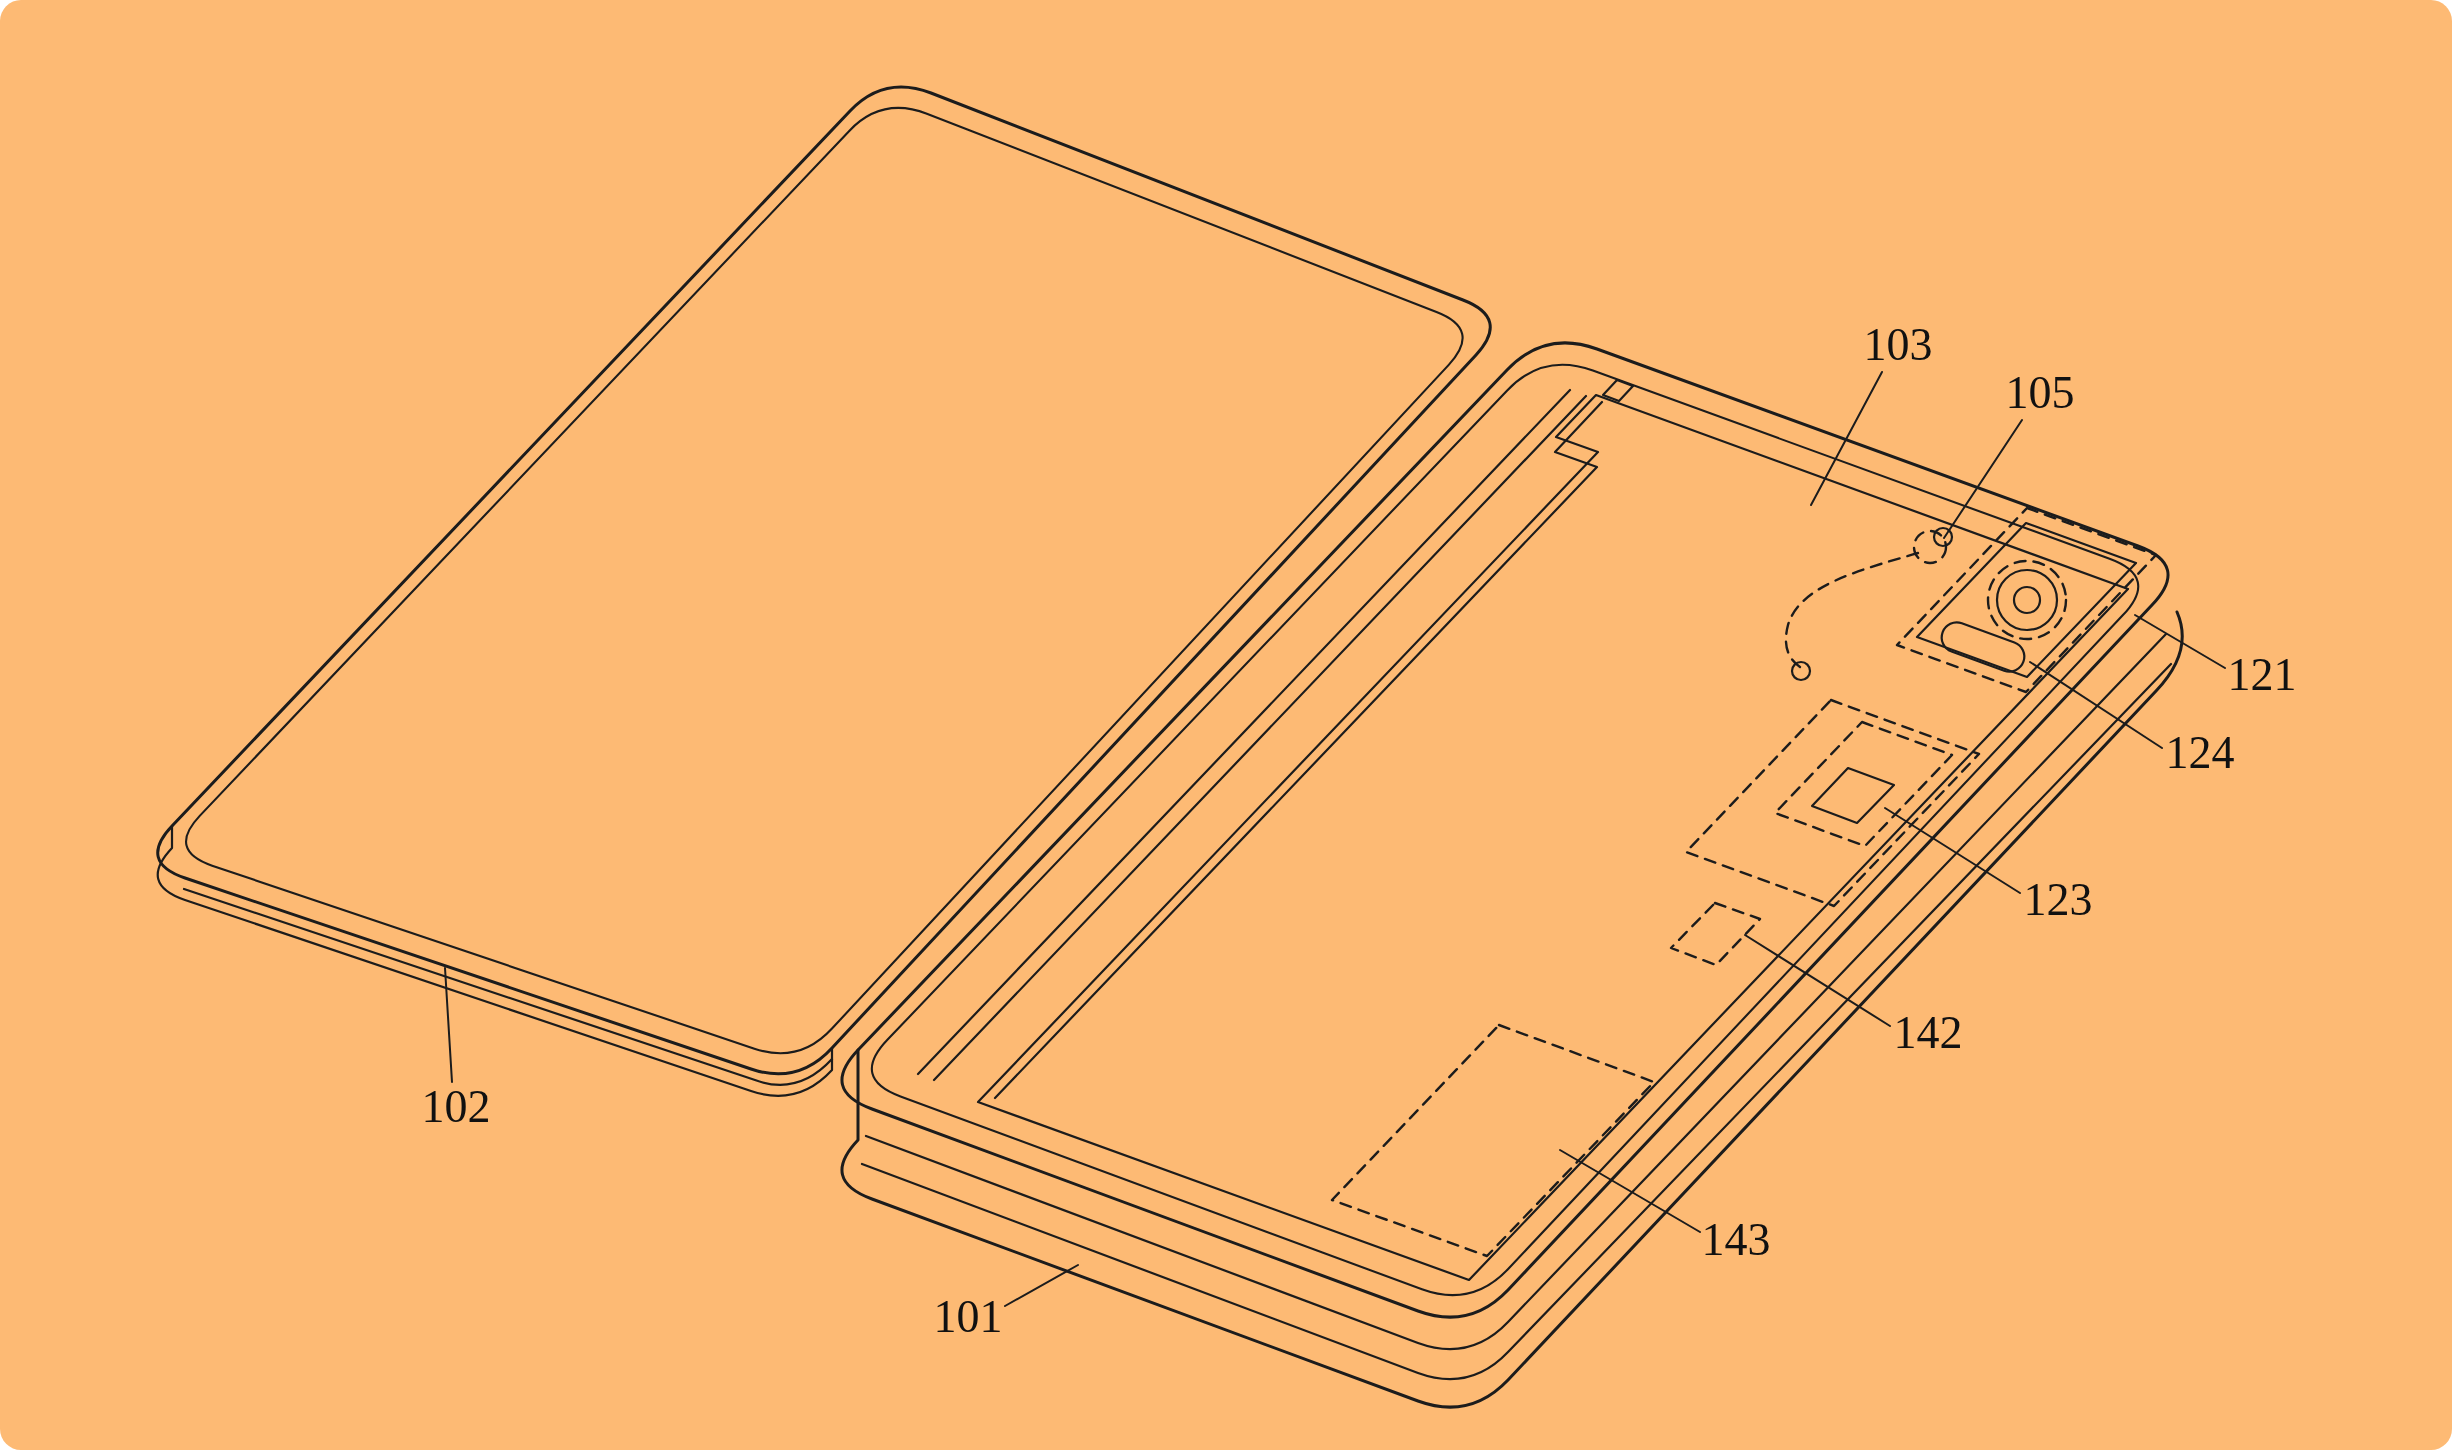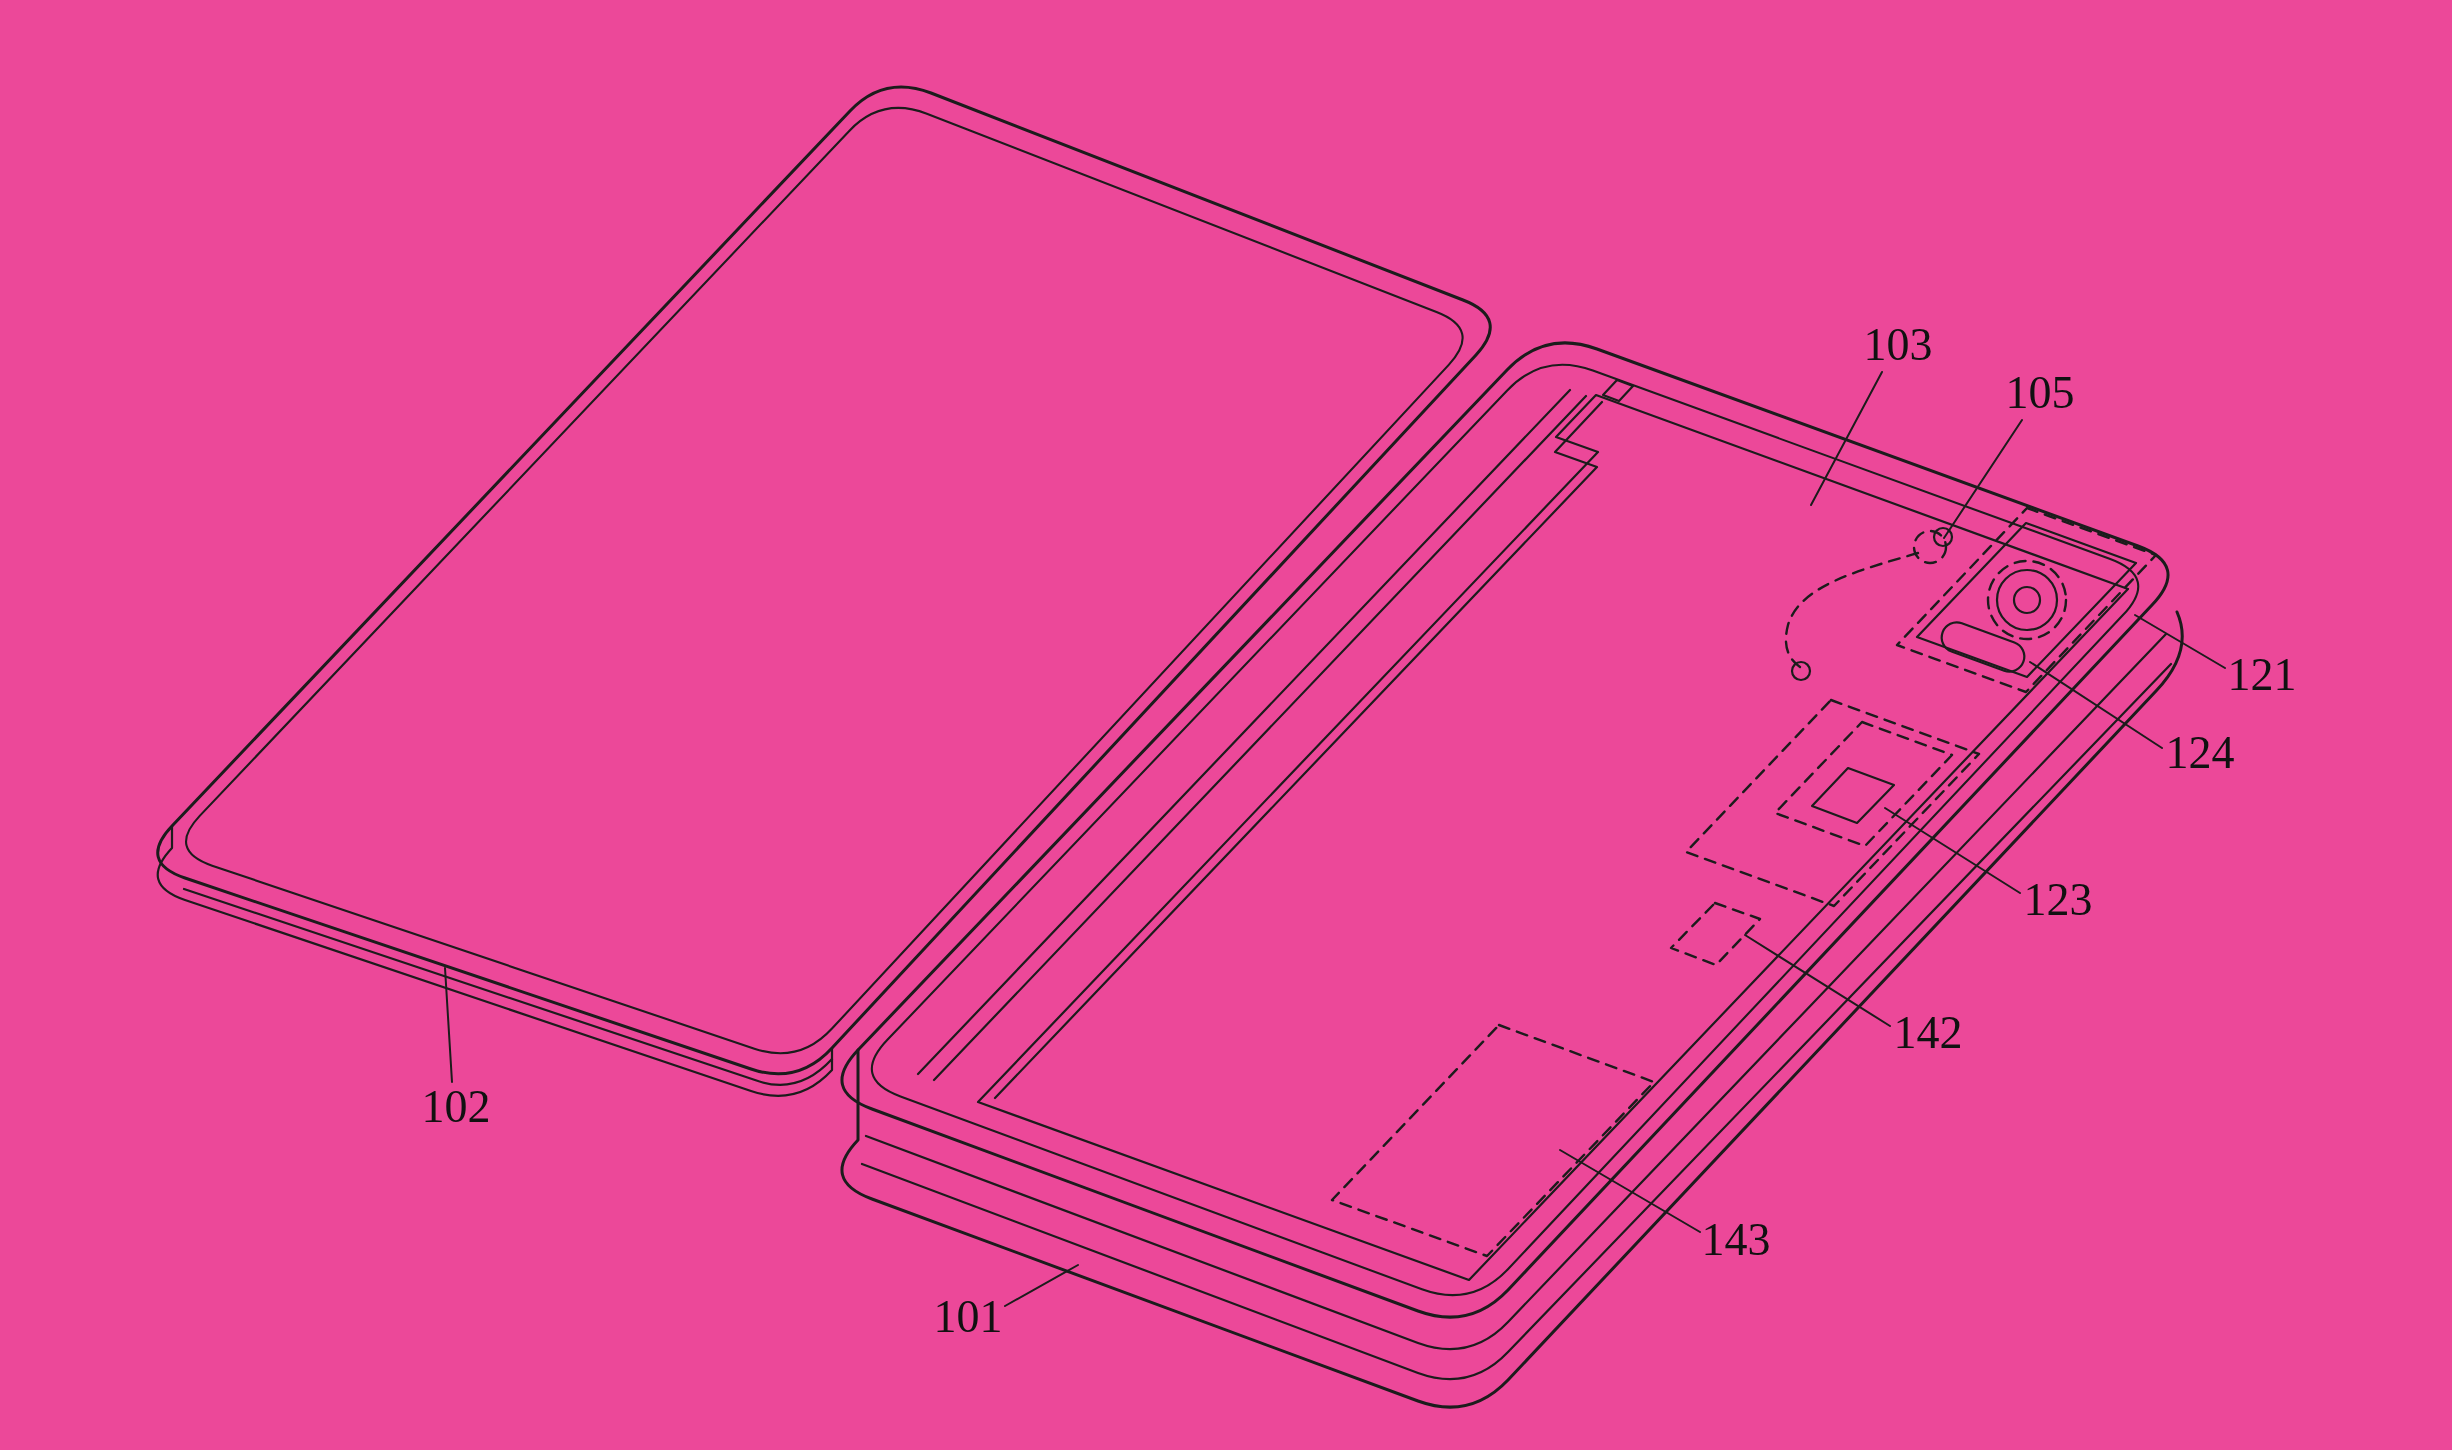--- a/index.html
+++ b/index.html
@@ -4,22 +4,23 @@
 <style>
   html, body {
     margin: 0;
     padding: 0;
     background: #ffffff;
   }
   .figure-stage {
     position: relative;
     width: 2452px;
     height: 1450px;
-    background: #ec4899;
+    background: #fdba74;
     overflow: hidden;
+    border-radius: 21px;
   }
   svg {
     display: block;
     width: 100%;
     height: 100%;
   }
   .outline {
     fill: none;
     stroke: #1c1c1c;
     stroke-width: 3;

